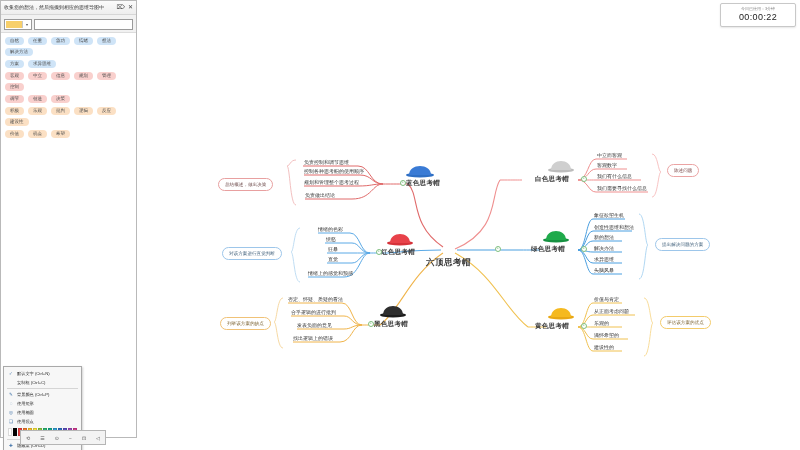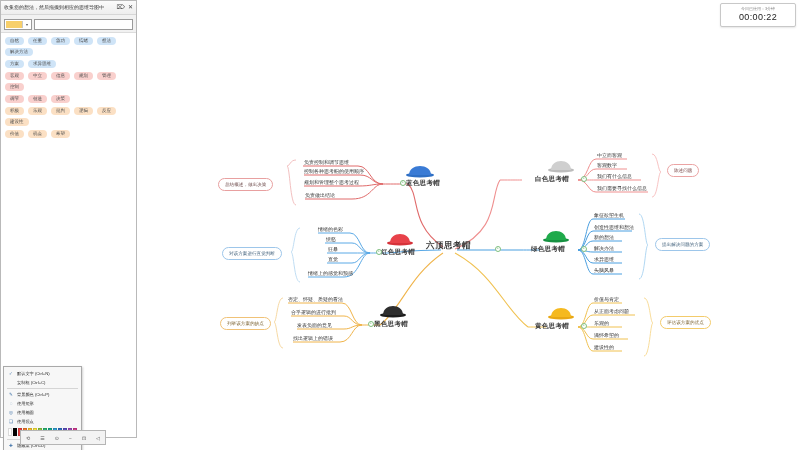--- a/index.html
+++ b/index.html
@@ -235,21 +235,21 @@
       <ellipse cx="556" cy="240" rx="13" ry="2.5" fill="#169141"></ellipse>
       <path d="M546 240 C 546 228 566 228 566 240 Z" fill="#1faa4b"></path>
     </g>
 
     <g>
       <ellipse cx="561" cy="317" rx="13" ry="2.5" fill="#e8a714"></ellipse>
       <path d="M551 317 C 551 305 571 305 571 317 Z" fill="#f5b91f"></path>
     </g>
   </svg>
 
-  <div class="node center" style="left:426px;top:242px;">六顶思考帽</div>
+  <div class="node center" style="left:426px;top:259px;">六顶思考帽</div>
   <div class="plusdot" style="left:495px;top:246px;">+</div>
 
   <div class="node hat" style="left:406px;top:179px;">蓝色思考帽</div>
   <div class="plusdot" style="left:400px;top:180px;">+</div>
   <div class="node" style="left:304px;top:159px;">负责控制和调节思维</div>
   <div class="node" style="left:304px;top:168px;">控制各种思考帽的使用顺序</div>
   <div class="node" style="left:304px;top:179px;">规划和管理整个思考过程</div>
   <div class="node" style="left:305px;top:192px;">负责做出结论</div>
   <div class="node summary red" style="left:218px;top:178px;">总结概述，做出决策</div>
 

